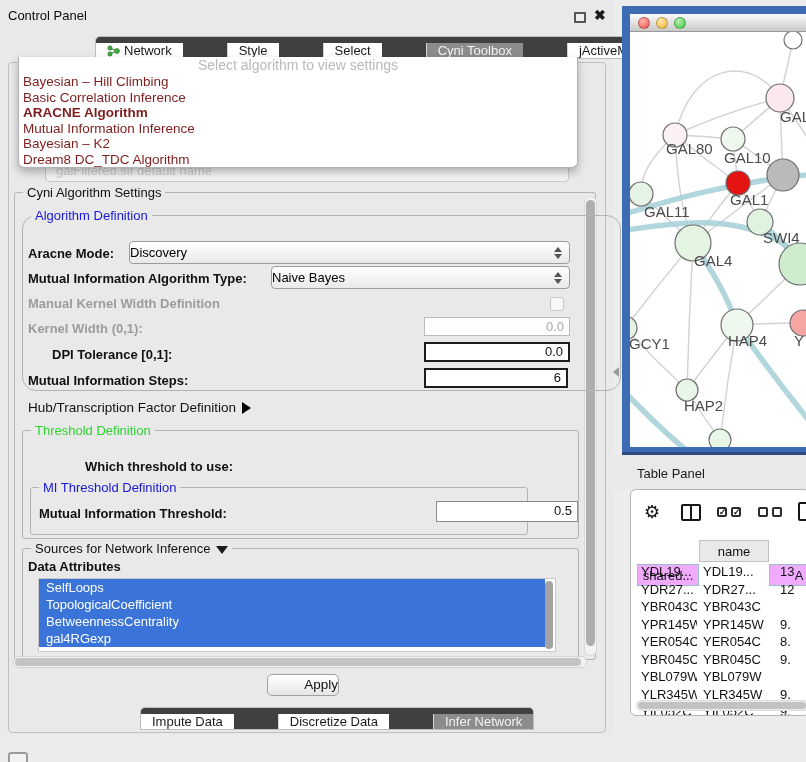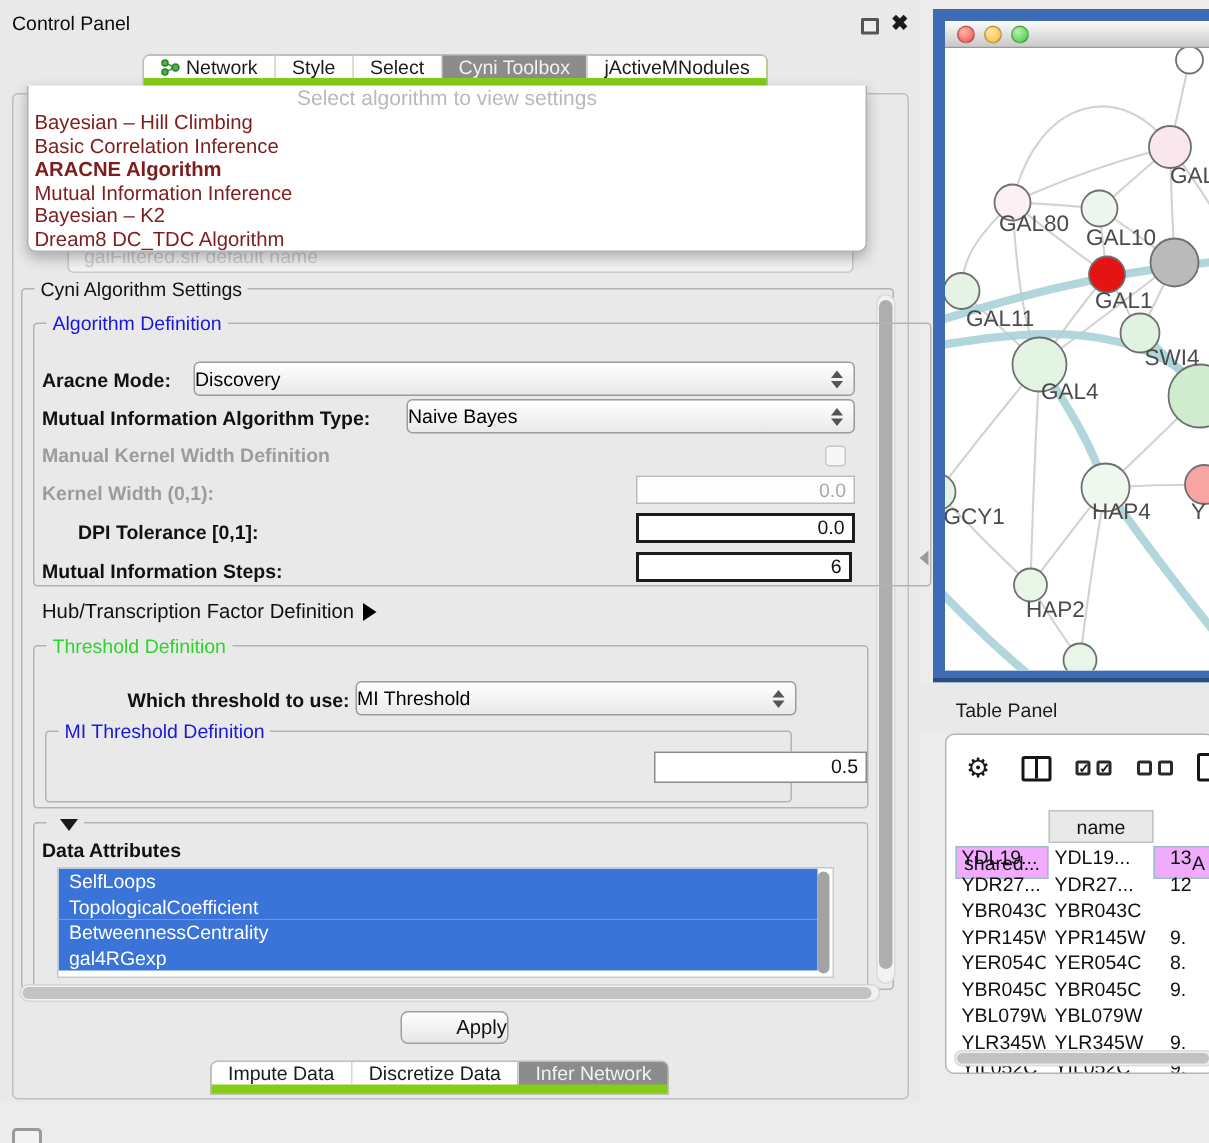--- a/index.html
+++ b/index.html
@@ -14,21 +14,21 @@
 
   
   #control-panel { left:0; top:0; width:613px; height:735px; background:#e9e9e9; }
   #cp-titlebar { left:0; top:0; width:613px; height:30px; }
   #cp-title { left:8px; top:8px; font-size:13px; color:#0a0a0a; }
   #cp-float { left:574px; top:12px; width:12px; height:11px; border:2px solid #555; border-radius:1px; background:#eee; }
   #cp-close { left:594px; top:7px; font-size:14px; font-weight:bold; color:#1a1a1a; }
   #cp-frame { left:8px; top:62px; width:598px; height:671px; border:1px solid #bfbfbf; border-radius:4px; background:#e9e9e9; }
 
   
-  .tabbar { display:flex; align-items:flex-start; background:#84cc16; border:1px solid #bdbdbd; border-radius:5px 5px 0 0; height:23px; overflow:hidden; }
+  .tabbar { display:flex; align-items:flex-end; background:#404040; border:1px solid #bdbdbd; border-radius:5px 5px 0 0; height:23px; overflow:hidden;gap:44px; }
   #top-tabs { left:95px; top:36px; }
   .tab { display:flex; align-items:center; gap:4px; padding:0 11px; font-size:13px; color:#1a1a1a; border-left:1px solid #d5d5d5; background:#fff; white-space:nowrap; }
   .tab:first-child { border-left:none; }
   .tab.sel { background:#8c8c8c; color:#f2f2f2; }
 
   
   #algo-dropdown { left:18px; top:57px; width:560px; height:111px; background:#fff;
     border:1px solid #b2b2b2; border-top:none; border-radius:0 0 6px 6px;
     box-shadow:0 4px 9px rgba(0,0,0,.28); z-index:60; overflow:hidden; }
   #dd-prompt { text-align:center; color:#b9b9b9; font-size:14px; line-height:17px; height:17px; }
@@ -159,21 +159,21 @@
         <div class="dd-item">Dream8 DC_TDC Algorithm</div>
       </div>
   </div>
 
   <div class="group" id="cyni-group" style="left:14px;top:192px;width:582px;height:468px;">
     <span class="legend">Cyni Algorithm Settings</span>
   </div>
   <div class="abs" id="cyni-vscroll-track"></div>
   <div class="abs" id="cyni-vscroll-thumb"></div>
 
-  <div class="group" style="left:22px;top:215px;width:599px;height:176px;">
+  <div class="group" style="left:22px;top:215px;width:599px;height:176px;border-radius:14px;">
     <span class="legend blue">Algorithm Definition</span>
   </div>
   <label class="abs b" style="left:28px;top:246px;">Aracne Mode:</label>
   <div class="combo" style="left:129px;top:241px;width:441px;">
     <span>Discovery</span>
     <span class="arrows"></span>
   </div>
   <label class="abs b" style="left:28px;top:271px;">Mutual Information Algorithm Type:</label>
   <div class="combo" style="left:271px;top:266px;width:299px;">
     <span>Naive Bayes</span>
@@ -189,31 +189,28 @@
   <div class="field strong" style="left:424px;top:368px;width:144px;height:20px;">6</div>
 
   <div class="abs" style="left:28px;top:400px;font-size:13.5px;">
     <span>Hub/Transcription Factor Definition</span><span class="tri-right"></span>
   </div>
 
   <div class="group" style="left:22px;top:430px;width:557px;height:109px;">
     <span class="legend green">Threshold Definition</span>
   </div>
   <label class="abs b" style="left:85px;top:459px;">Which threshold to use:</label>
-  <div class="combo" style="left:237px;top:454px;width:294px;">
-    <span>MI Threshold</span>
-    <span class="arrows"></span>
-  </div>
   <div class="group" style="left:30px;top:487px;width:498px;height:48px;">
     <span class="legend blue">MI Threshold Definition</span>
   </div>
+  <label class="abs b" style="left:39px;top:506px;">Mutual Information Threshold:</label>
   <div class="field mid" style="left:420px;top:501px;width:142px;height:21px;">0.5</div>
 
   <div class="group" style="left:22px;top:548px;width:557px;height:112px;border-bottom:none;">
-    <span class="legend"><span class="tri-down"></span></span>
+    <span class="legend"><span>Sources for Network Inference</span><span class="tri-down"></span></span>
   </div>
   <label class="abs b" style="left:28px;top:559px;background:#e9e9e9;padding-right:4px;">Data Attributes</label>
   <div class="abs" id="attr-listbox">
     <div id="attr-items">
         <div class="attr-item">SelfLoops</div>
         <div class="attr-item">TopologicalCoefficient</div>
         <div class="attr-item">BetweennessCentrality</div>
         <div class="attr-item">gal4RGexp</div>
       </div>
     <div id="attr-scroll"></div>

